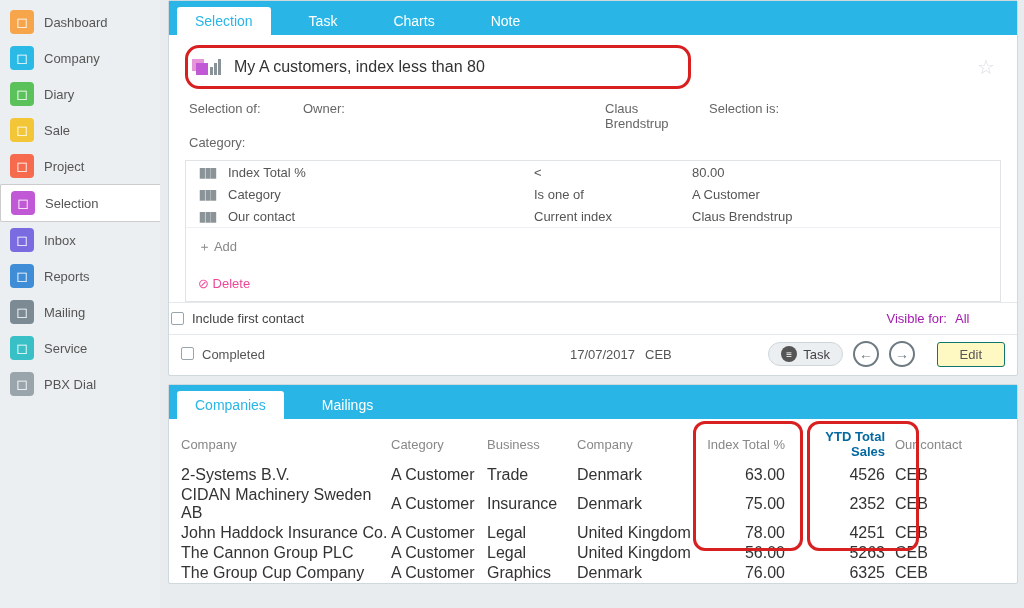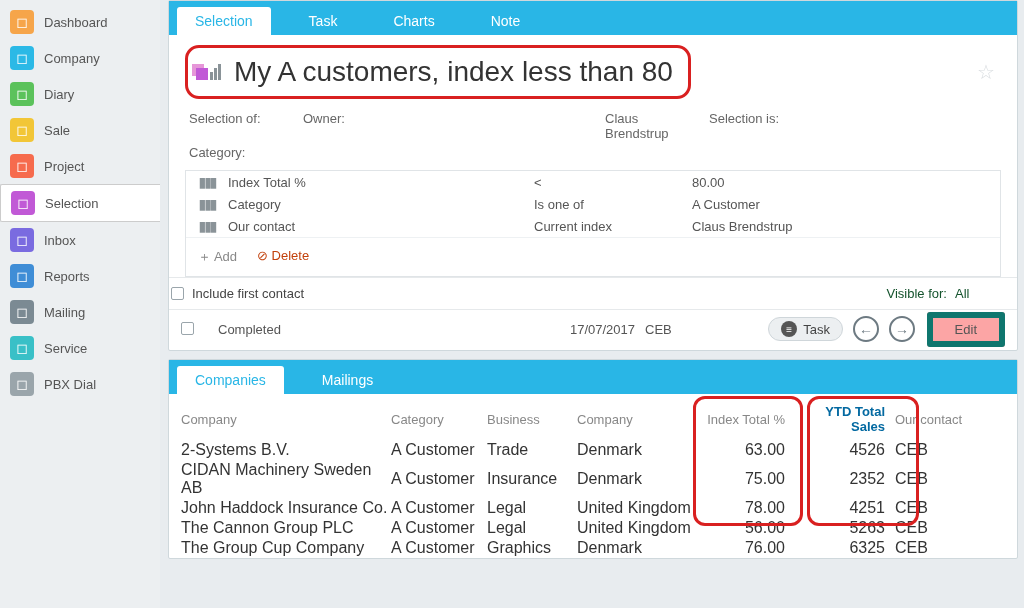--- a/index.html
+++ b/index.html
@@ -58,21 +58,21 @@
     color: #fff; padding: 6px 18px; cursor: pointer;
     border-radius: 3px 3px 0 0;
   }
   .tab.active { background: #fff; color: #29b6e6; }
   .card-body { padding: 10px 16px 0 16px; }
   .title-row {
     display: flex; align-items: center; gap: 12px; padding: 8px 4px;
     border: 3px solid #d92020; border-radius: 14px;
     width: 62%;
   }
-  .title-text { font-size: 28px; color: #333; }
+  .title-text { font-size: 16px; color: #333; }
   .star {
     margin-left: auto; margin-right: 6px;
     color: #d9dde0; font-size: 20px;
   }
   .title-wrap { display:flex; align-items:center; }
   .meta-grid {
     display: grid;
     grid-template-columns: 100px 1fr 90px 1fr;
     gap: 4px 14px;
     padding: 12px 4px 6px 4px;
@@ -88,28 +88,29 @@
     grid-template-columns: 24px 1fr 150px 1fr;
     gap: 8px;
     padding: 2px 10px;
     align-items: center;
     color: #555;
   }
   .crit-actions {
     display: flex; gap: 20px; padding: 10px 12px;
     color: #888;
     border-top: 1px solid #eef1f3;
-  }
-  .crit-actions .disabled { color: #c2410c; }
+    flex-direction: column;
+  }
+  .crit-actions .disabled { color: #ec4899; }
   .inc-row {
     display: flex; align-items: center; gap: 8px;
     padding: 8px 2px;
     border-top: 1px solid #e6e9eb;
   }
-  .inc-row .right { margin-left: auto; display: flex; gap: 8px; align-items: center; color:#14532d; }
+  .inc-row .right { margin-left: auto; display: flex; gap: 8px; align-items: center; color:#a21caf; }
   .footer-row {
     display: grid;
     grid-template-columns: 1fr 140px 60px 200px 80px;
     align-items: center;
     gap: 10px;
     padding: 6px 12px 8px 12px;
     border-top: 1px solid #e6e9eb;
     color: #555;
   }
   .footer-actions { display: flex; gap: 10px; align-items: center; justify-content: flex-end; }
@@ -118,22 +119,22 @@
     background: #eceff1; border: 1px solid #cfd6da; border-radius: 14px;
     padding: 3px 12px; cursor: pointer; color: #444;
   }
   .circ-btn {
     width: 26px; height: 26px; border-radius: 50%;
     border: 2px solid #6d7a82; display: inline-flex;
     align-items: center; justify-content: center; color: #6d7a82;
     cursor: pointer; font-size: 14px;
   }
   .edit-btn {
-    border: 6px solid #0f766e; border-radius: 3px; padding: 4px 22px;
-    background: #fca5a5; cursor: pointer;
+    border: 1px solid #0f766e; border-radius: 3px; padding: 4px 22px;
+    background: #fef9c3; cursor: pointer;
   }
   
   .table-wrap { padding: 0; position: relative; }
   .thead, .trow {
     display: grid;
     grid-template-columns: 210px 96px 90px 118px 100px 100px 100px;
     gap: 0;
     padding: 4px 12px;
     align-items: center;
   }
@@ -282,21 +283,21 @@
       <div class="inc-row">
         <span class="checkbox"></span>
         <span>Include first contact</span>
         <div class="right">
           <span>Visible for:</span>
           <span style="min-width:60px;">All</span>
         </div>
       </div>
 
       <div class="footer-row">
-        <div style="display:flex;align-items:flex-start;gap:24px;">
+        <div style="display:flex;align-items:flex-start;gap:8px;">
           <span class="checkbox"></span>
           <span>Completed</span>
         </div>
         <div style="text-align:right;">17/07/2017</div>
         <div>CEB</div>
         <div class="footer-actions">
           <span class="chip-btn">
             <span style="width:16px;height:16px;border-radius:50%;background:#555;color:#fff;display:inline-flex;align-items:center;justify-content:center;font-size:10px;">≡</span>
             <span>Task</span>
           </span>

